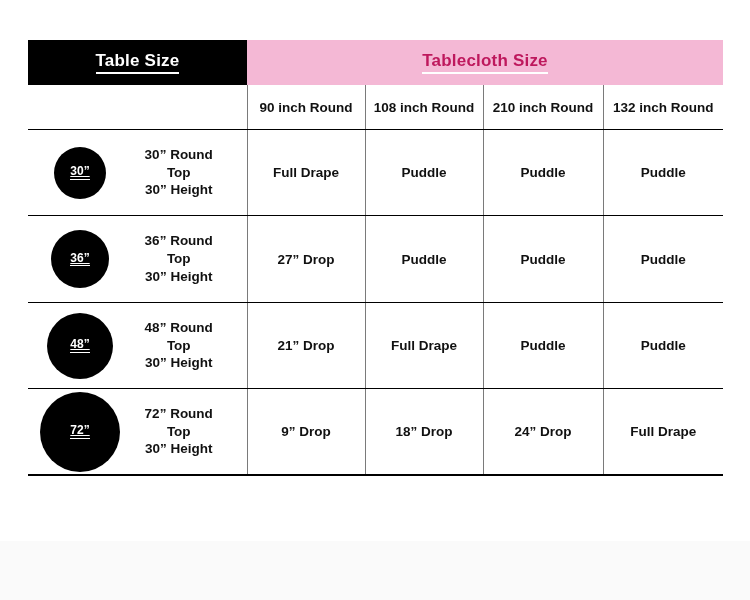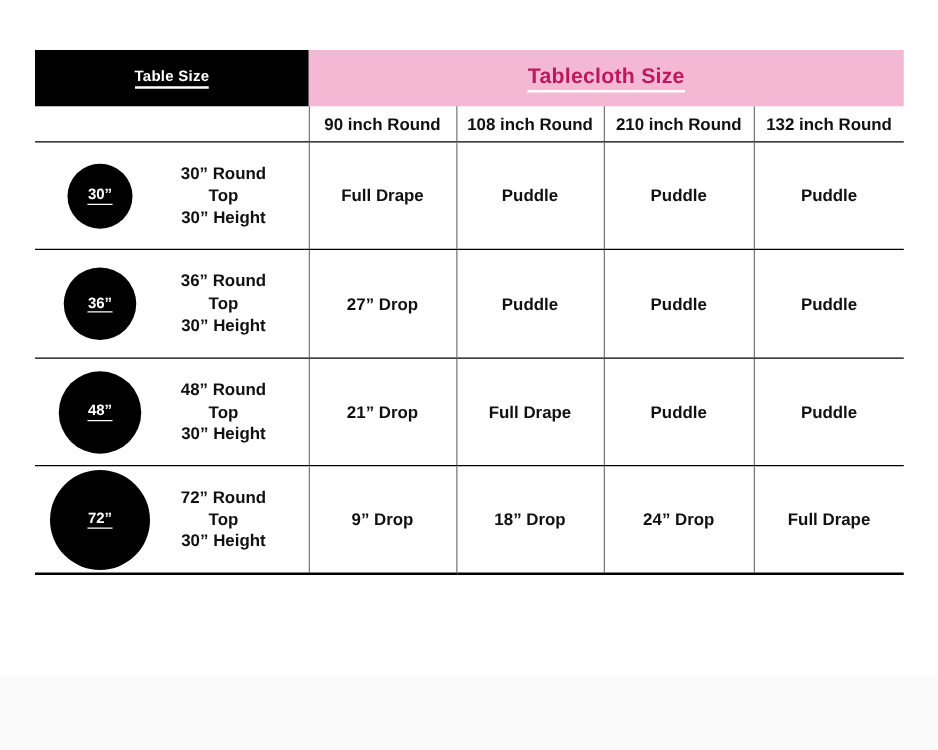--- a/index.html
+++ b/index.html
@@ -46,21 +46,21 @@
     vertical-align: middle;
     font-weight: bold;
   }
 
   
   .banner-table-size {
     background: #000000;
     color: #ffffff;
     height: 45px;
     text-align: center;
-    font-size: 12px;
+    font-size: 17px;
     letter-spacing: .2px;
   }
   .banner-table-size .banner-text {
     display: inline-block;
     border-bottom: 2px solid #ffffff;
     padding-bottom: 1px;
     line-height: 1.1;
   }
 
   .banner-cloth-size {
@@ -73,21 +73,21 @@
   }
   .banner-cloth-size .banner-text {
     display: inline-block;
     border-bottom: 2px solid #ffffff;
     padding-bottom: 1px;
     line-height: 1.1;
   }
 
   
   tr.subhead td {
-    height: 28px;
+    height: 44px;
     text-align: center;
     font-size: 13.5px;
     color: #111111;
     border-bottom: 1.4px solid #000000;
   }
   tr.subhead td.blank-left {
     border-bottom: 1.4px solid #000000;
   }
   tr.subhead td.colname {
     border-left: 1px solid #7a7a7a;
@@ -129,20 +129,21 @@
     justify-content: center;
     flex: none;
   }
   .badge .badge-label {
     display: inline-block;
     border-bottom: 1.6px solid #ffffff;
     font-size: 12px;
     font-weight: bold;
     line-height: 1.05;
     padding-bottom: 1px;
+    text-decoration: underline;
   }
   .desc {
     flex: 1 1 auto;
     text-align: center;
     line-height: 1.32;
     font-size: 13.5px;
     color: #111111;
     padding-right: 21px;
   }
   .desc .line2 { display: block; }

